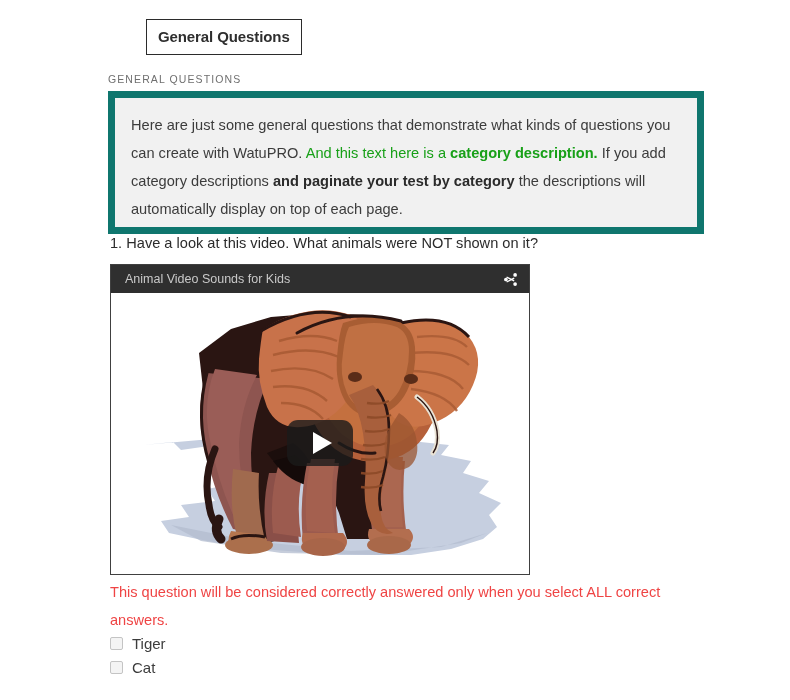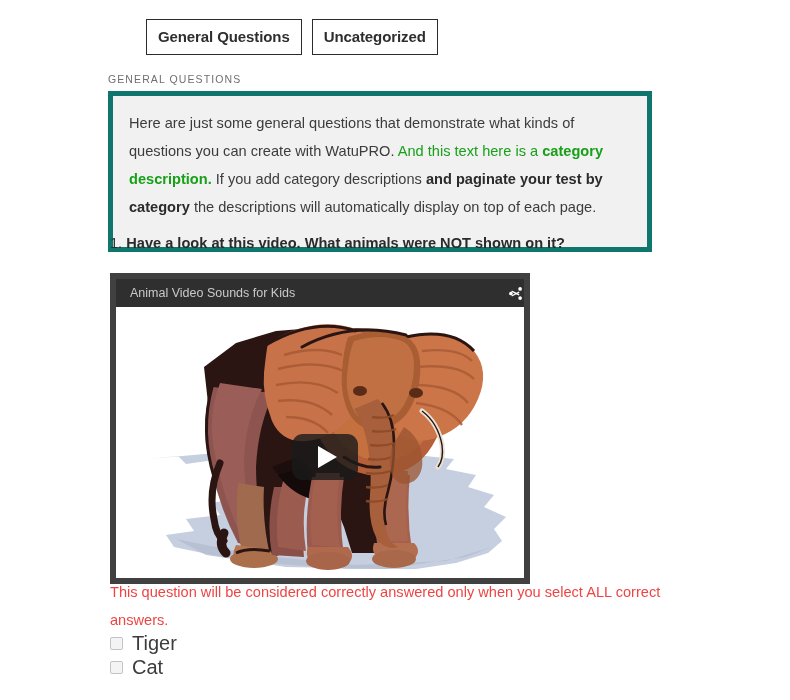--- a/index.html
+++ b/index.html
@@ -49,56 +49,56 @@
     color: #6f6f6f;
     text-transform: uppercase;
     font-weight: normal;
   }
 
   
   .desc-box {
     position: absolute;
     left: 108px;
     top: 91px;
-    width: 544px;
-    box-sizing: border-box;
-    border: 5px solid #0f766e;
+    width: 596px;
+    box-sizing: border-box;
+    border: 7px solid #0f766e;
     background: #f1f1f1;
-    padding: 13px 16px 26px 16px;
+    padding: 13px 16px 4px 16px;
   }
   .desc-text {
     font-size: 14.6px;
     line-height: 28px;
     color: #3c3c3c;
   }
   .desc-text .green { color: #18a018; }
   .desc-text .green b { color: #18a018; font-weight: bold; }
   .desc-text b { color: #2b2b2b; font-weight: bold; }
 
   
   .question {
     position: absolute;
     left: 110px;
     top: 233px;
     font-size: 14.6px;
     line-height: 20px;
     color: #2b2b2b;
   }
   .question .qnum { font-weight: normal; }
-  .question .qtext { font-weight: bold; }
+  .question .qtext { font-weight: normal; }
 
   
   .video-wrap {
     position: absolute;
     left: 110px;
-    top: 273px;
+    top: 264px;
     width: 420px;
     height: 311px;
     box-sizing: border-box;
-    border: 6px solid #404040;
+    border: 1px solid #404040;
     background: #ffffff;
     overflow: hidden;
     padding-left: 40px;
   }
   .video-bar {
     position: absolute;
     left: 0; top: 0;
     width: 420px;
     height: 28px;
     background: #2f2f2f;
@@ -178,31 +178,30 @@
     height: 13px;
     box-sizing: border-box;
     border: 1px solid #c4c4c4;
     border-radius: 2px;
     background: #f4f4f4;
     margin-right: 9px;
     flex: none;
     cursor: pointer;
   }
   .answer-label {
-    font-size: 20px;
+    font-size: 15px;
     line-height: 1;
     color: #3c3c3c;
   }
 </style>
 </head>
 <body>
 
 <div class="tabs">
   <div class="tab">General Questions</div>
-  <div class="tab">Uncategorized</div>
 </div>
 
 <div class="cat-label">GENERAL QUESTIONS</div>
 
 <div class="desc-box">
   <div class="desc-text">
     <span>Here are just some general questions that demonstrate what kinds of questions you can create with WatuPRO. </span><span class="green">And this text here is a </span><span class="green"><b>category description.</b></span><span> If you add category descriptions </span><b>and paginate your test by category</b><span> the descriptions will automatically display on top of each page.</span>
   </div>
 </div>
 

